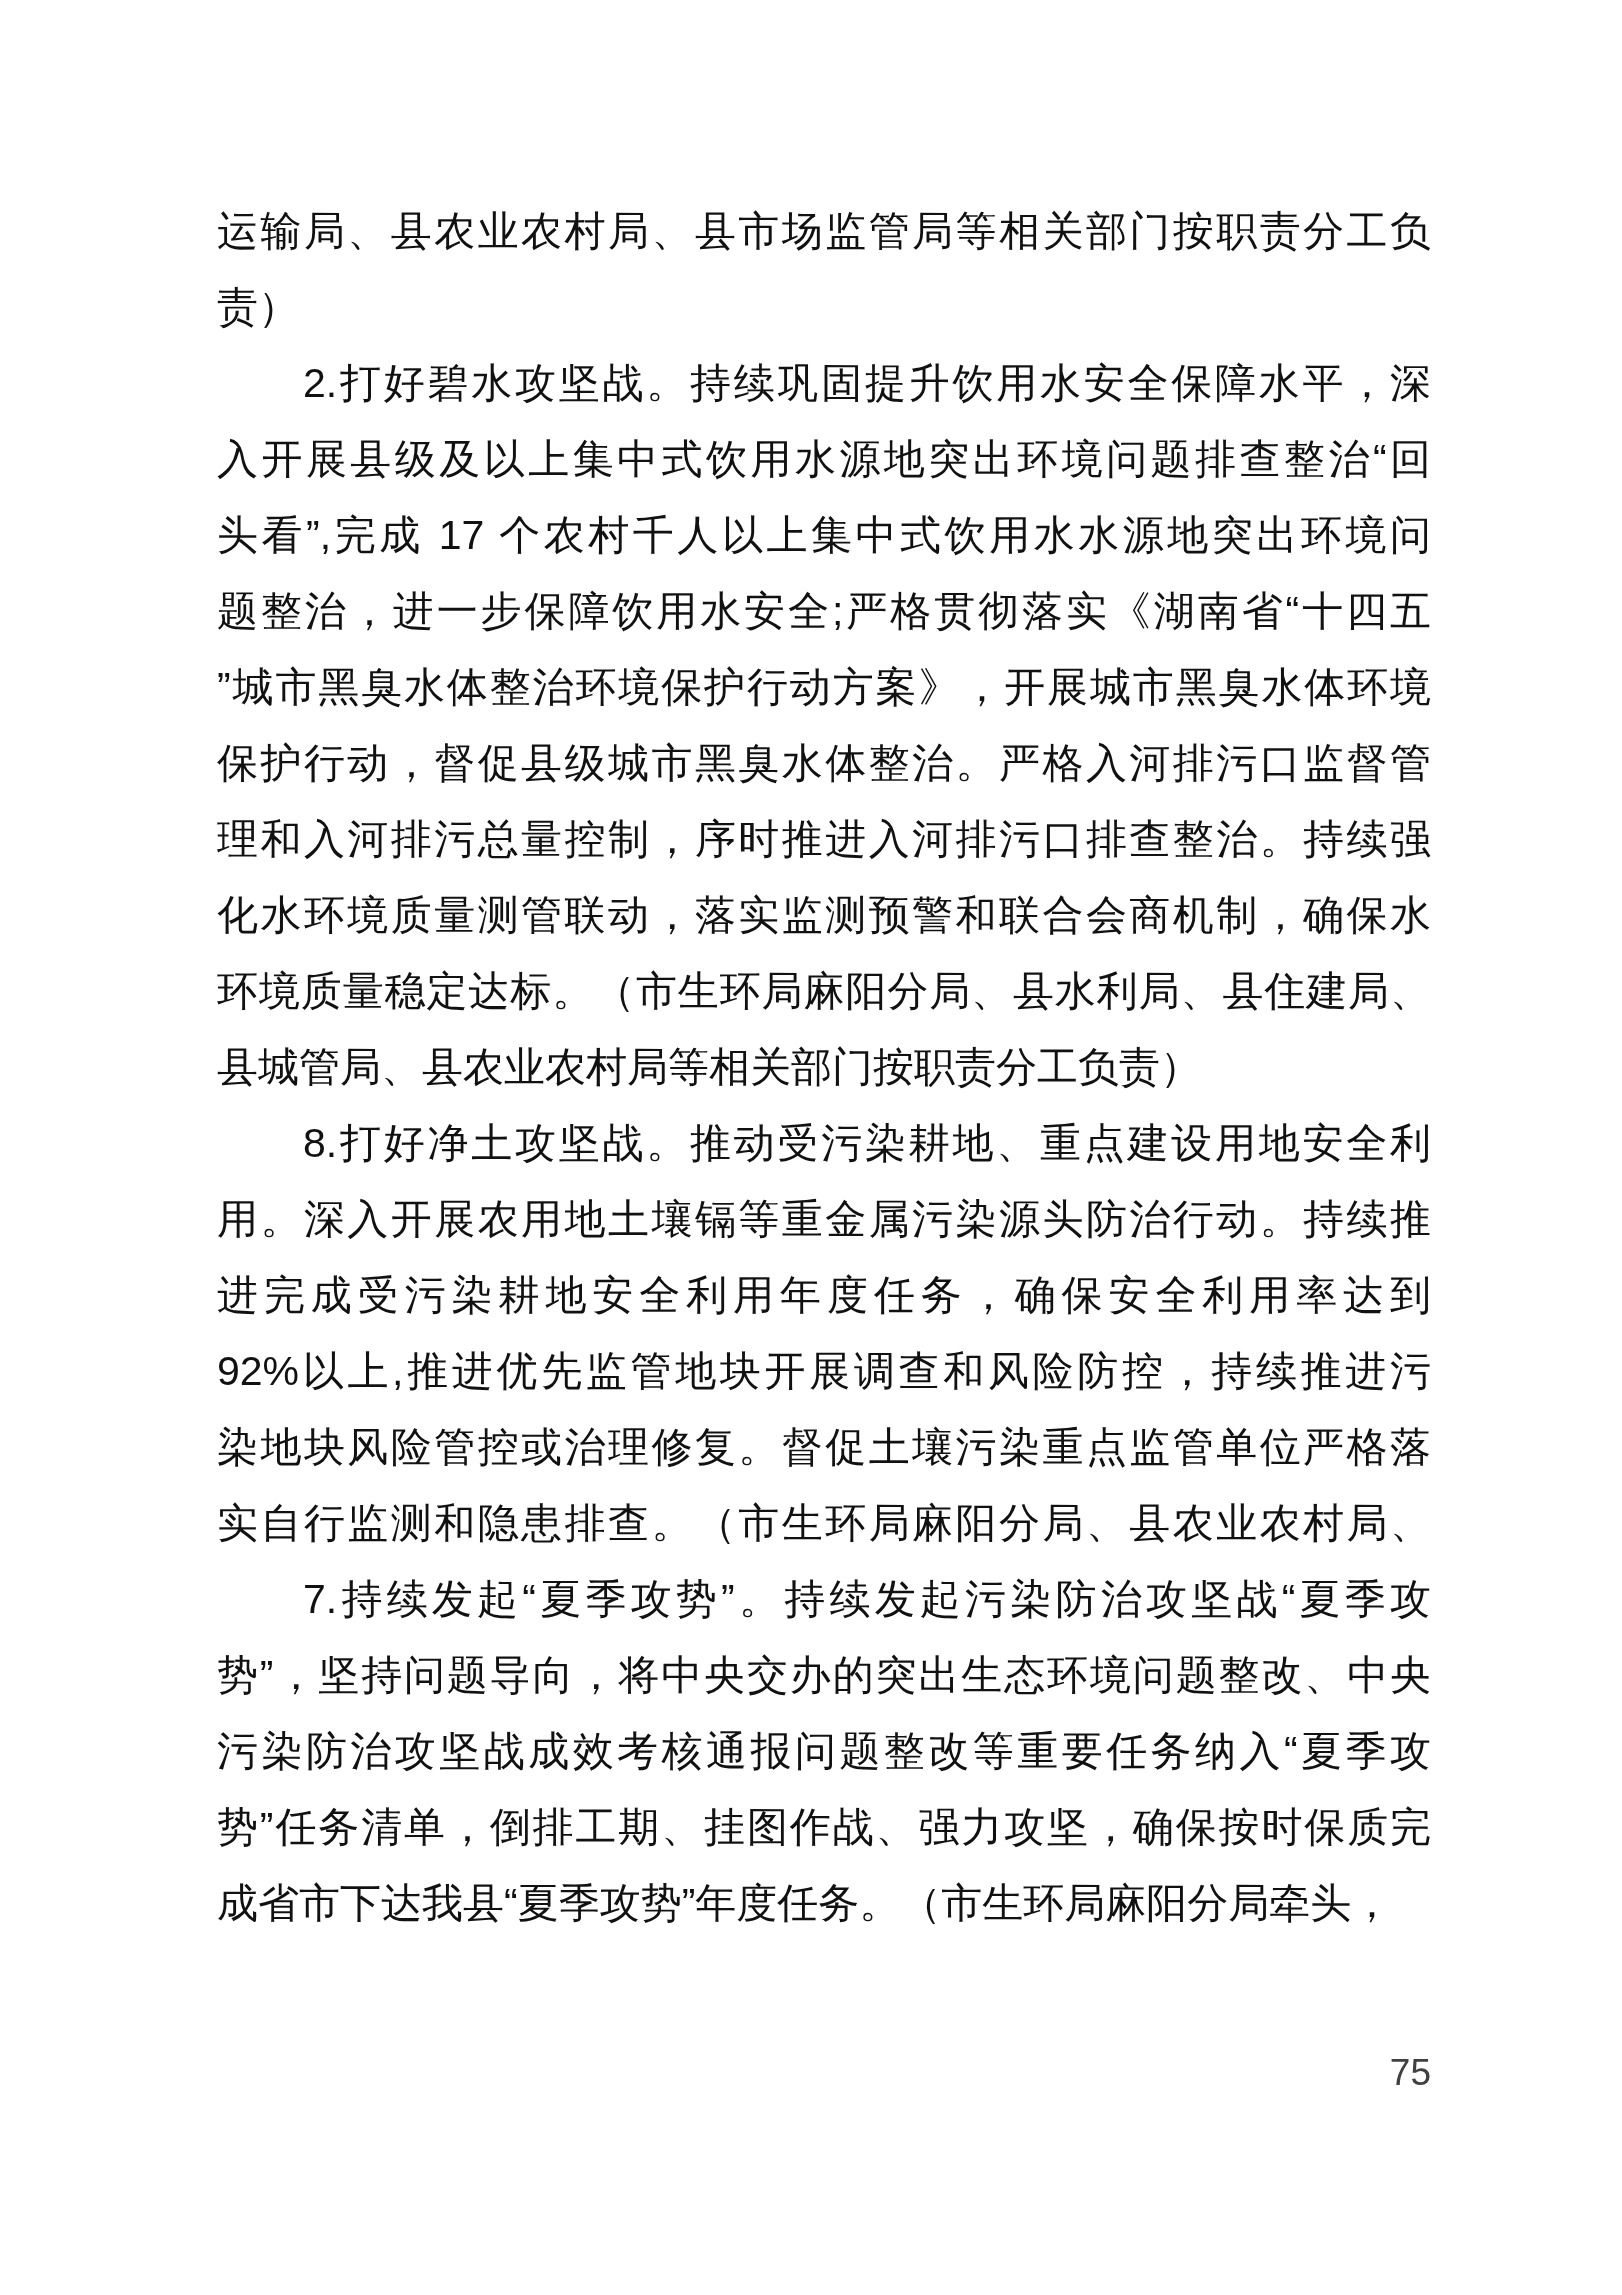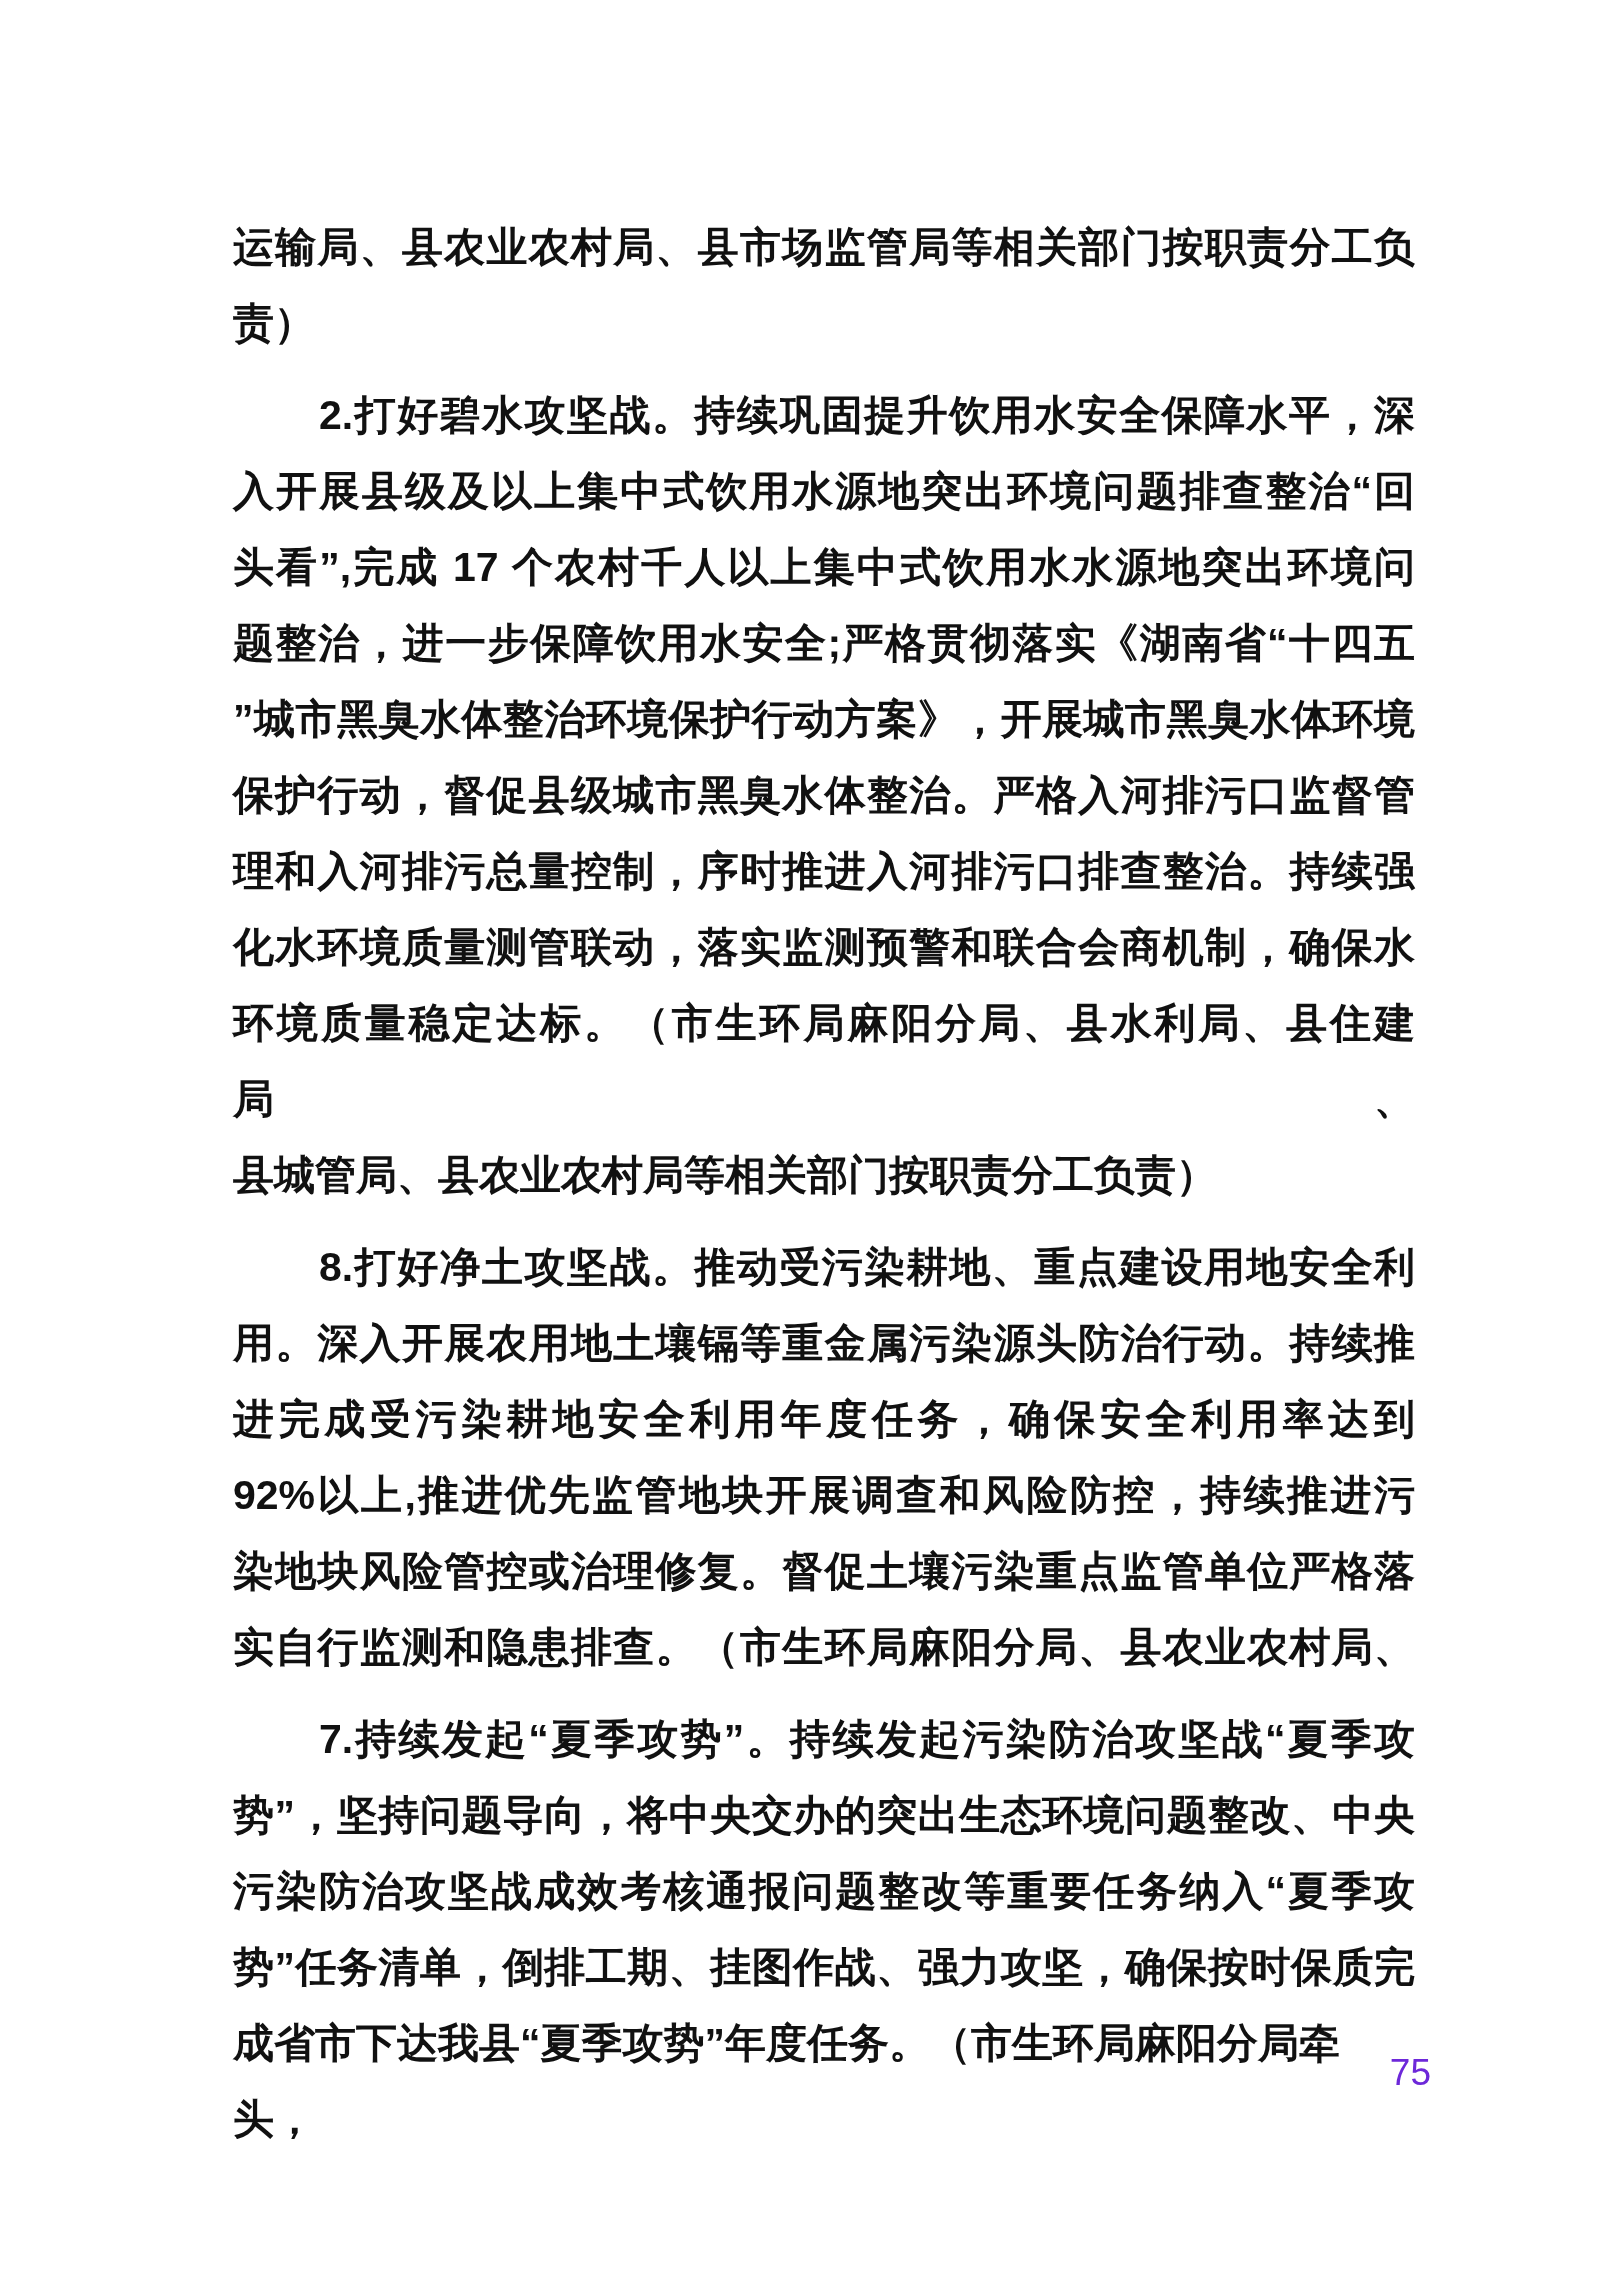--- a/index.html
+++ b/index.html
@@ -22,21 +22,21 @@
   .text-block {
     position: absolute;
     left: 217px;
     top: 193px;
     width: 1214px;
     font-size: 41px;
     line-height: 76px;
     color: #111111;
     font-weight: 400;
   }
-  .paragraph { margin: 16px; padding: 0; font-weight: bold; }
+  .paragraph { margin: 0; padding: 0; }
   .line {
     display: block;
     overflow: visible;
   }
   .line.fill {
     text-align: justify;
     text-align-last: justify;
     text-justify: inter-character;
   }
   .line.last {
@@ -47,21 +47,21 @@
     text-indent: 86px;
   }
   .page-number {
     position: absolute;
     left: 217px;
     top: 2052px;
     width: 1214px;
     text-align: right;
     font-size: 37px;
     line-height: 41px;
-    color: #6d28d9;
+    color: #404040;
   }
 </style>
 </head>
 <body>
 
 <div class="page">
   <div class="text-block">
       <div class="paragraph">
         <div class="line fill">运输局、县农业农村局、县市场监管局等相关部门按职责分工负</div>
         <div class="line last">责）</div>

